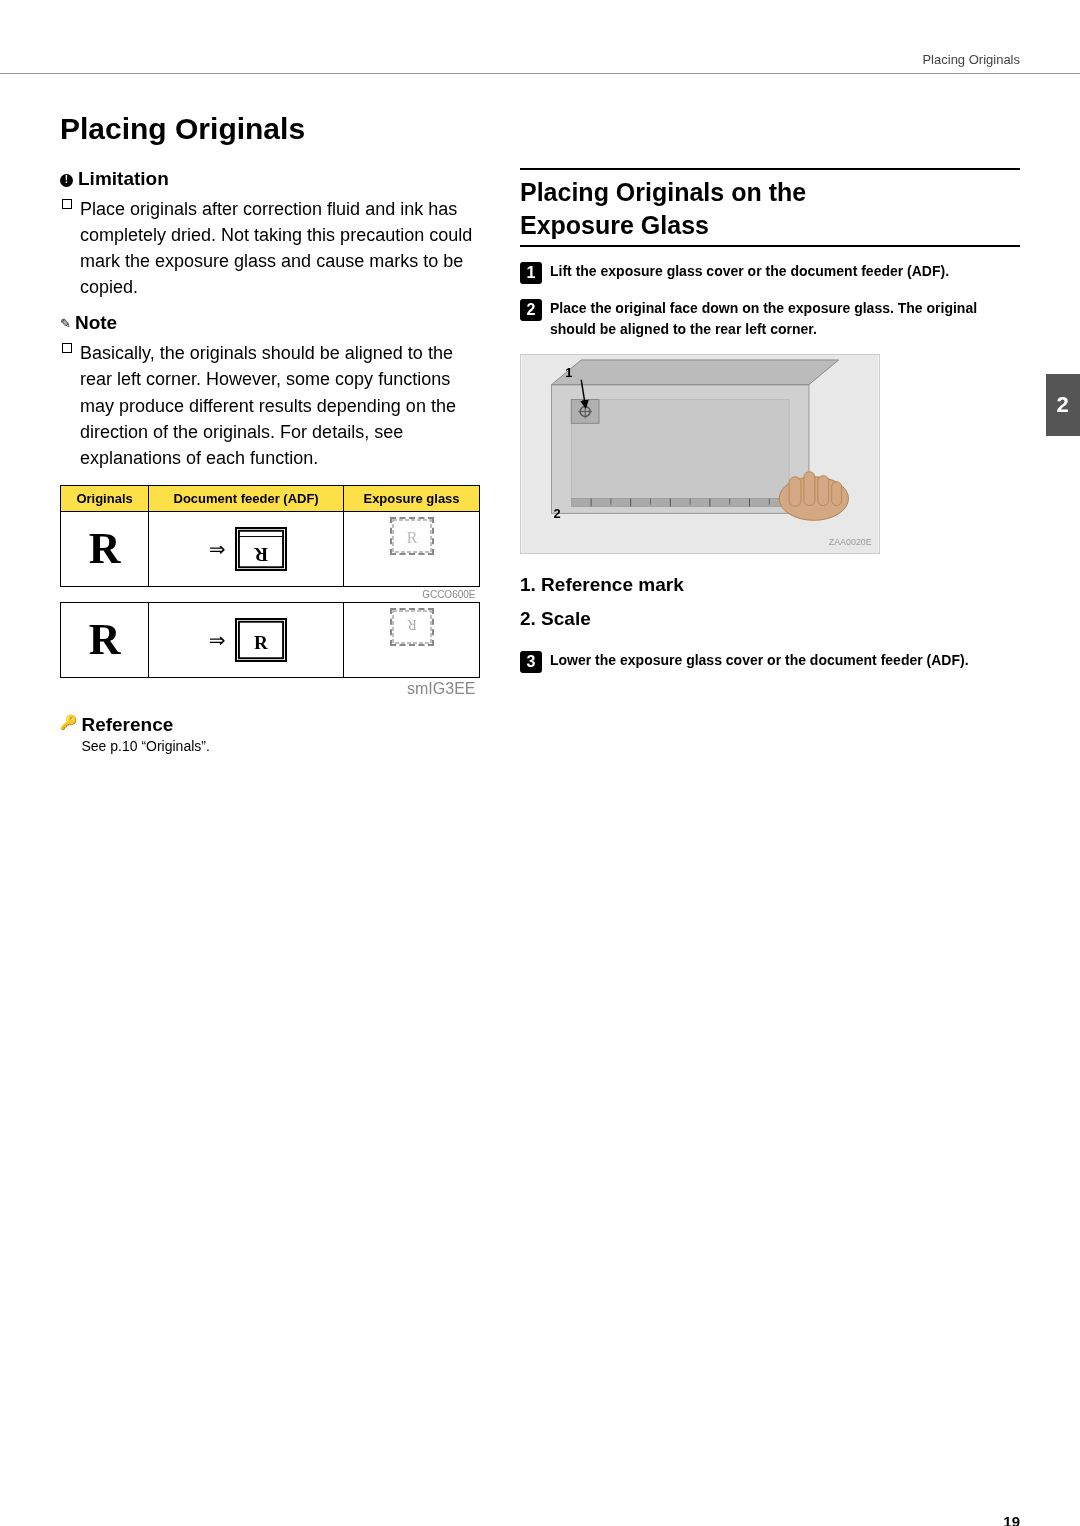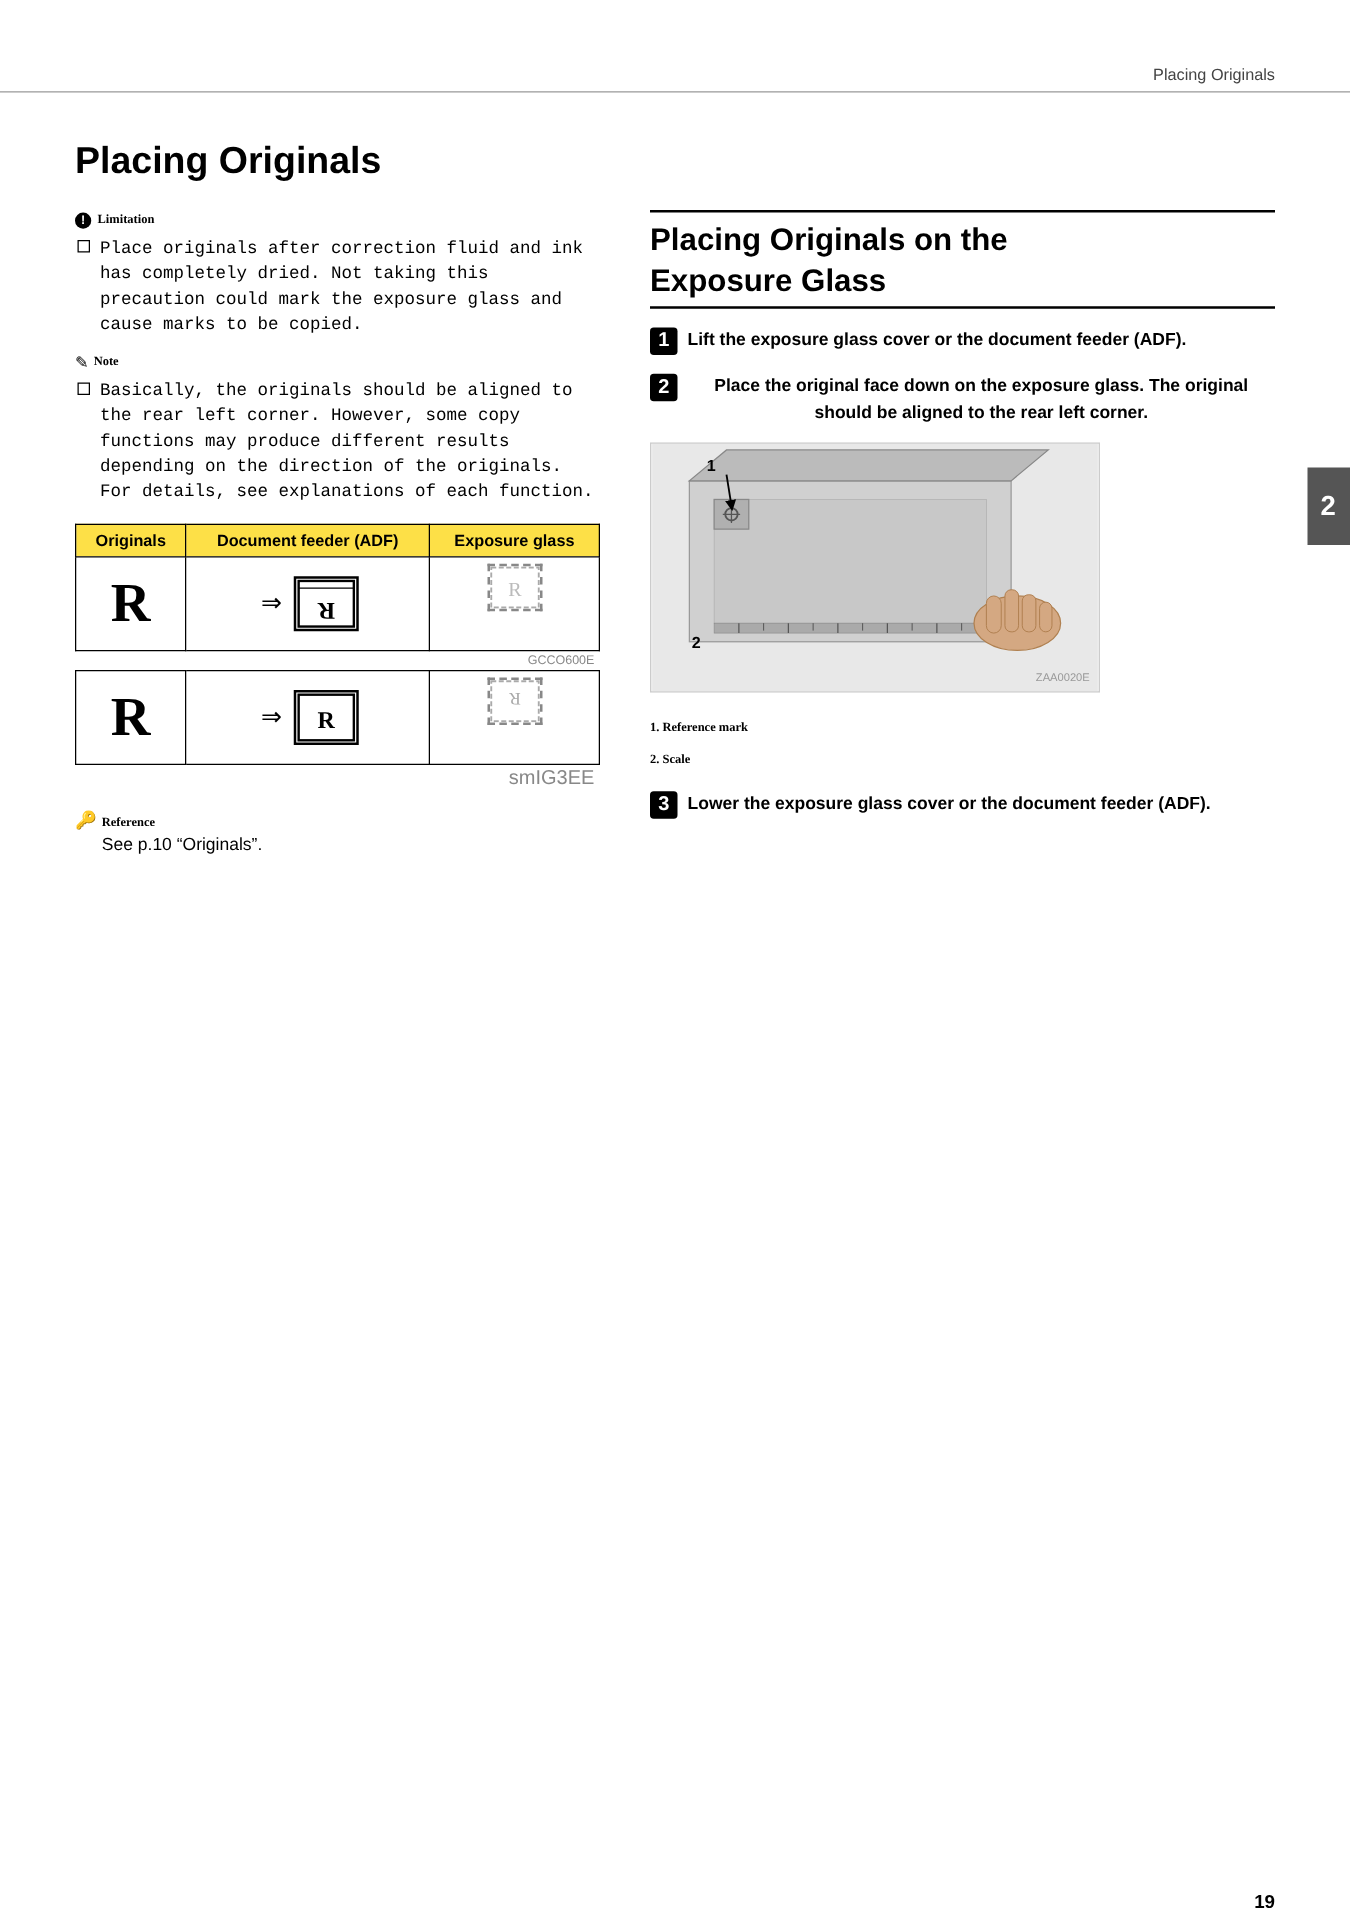--- a/index.html
+++ b/index.html
@@ -78,43 +78,41 @@
       padding: 6px 0 4px 0;
       margin-bottom: 14px;
     }
     .section-header-box .section-title {
       font-size: 25px;
       font-weight: bold;
       line-height: 1.3;
     }
     .bold-label {
       font-weight: bold;
-      font-size: 10px;
-      font-family: Liberation Serif, serif;
+      font-size: 19px;
     }
     
     .bullet-item {
       display: flex;
       align-items: flex-start;
       margin-bottom: 8px;
       padding-left: 2px;
     }
     .bullet-square {
       width: 10px;
       height: 10px;
       border: 1.5px solid #000;
       display: inline-block;
       margin-right: 8px;
       margin-top: 3px;
       flex-shrink: 0;
     }
     .bullet-text {
-      font-size: 14px;
+      font-size: 18px;
       line-height: 1.45;
-      font-family: Liberation Mono, monospace;
     }
     
     .originals-table {
       border-collapse: collapse;
       width: 100%;
       margin-top: 14px;
       margin-bottom: 14px;
       font-size: 13px;
     }
     .originals-table th, .originals-table td {
@@ -209,21 +207,20 @@
       align-items: center;
       justify-content: center;
       flex-shrink: 0;
       margin-right: 8px;
       margin-top: 1px;
     }
     .step-text {
       font-size: 14px;
       font-weight: bold;
       line-height: 1.5;
-      text-align: center;
     }
     
     .illustration-box {
       border: 1px solid #ccc;
       width: 100%;
       max-width: 360px;
       height: 200px;
       margin: 14px 0;
       position: relative;
       background: #f5f5f5;

